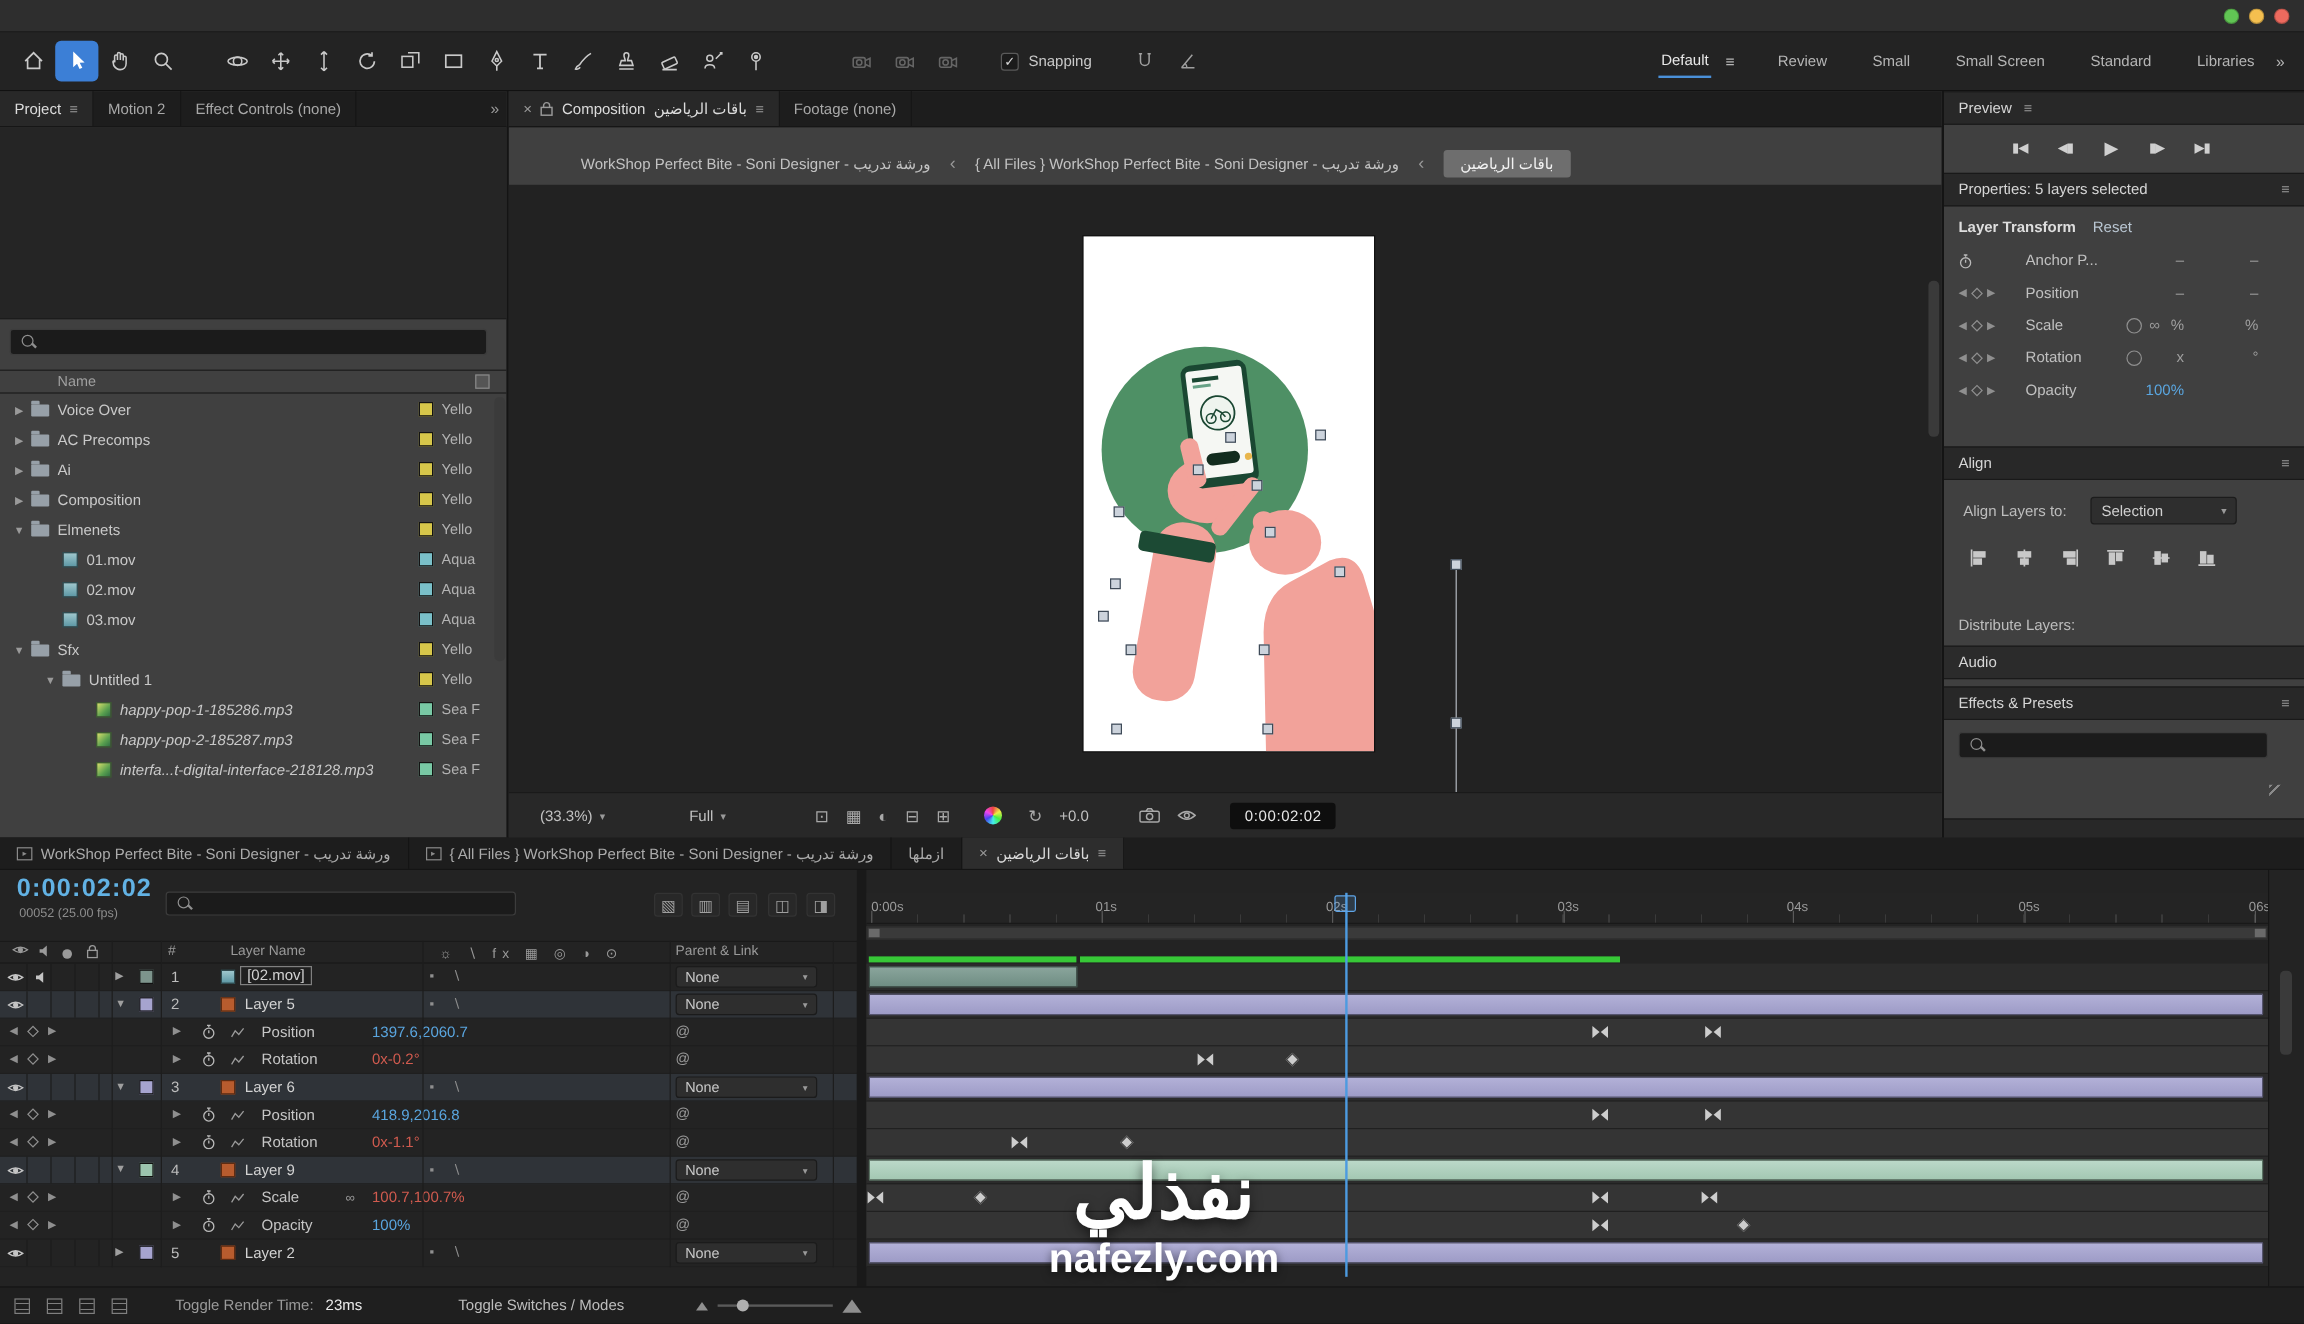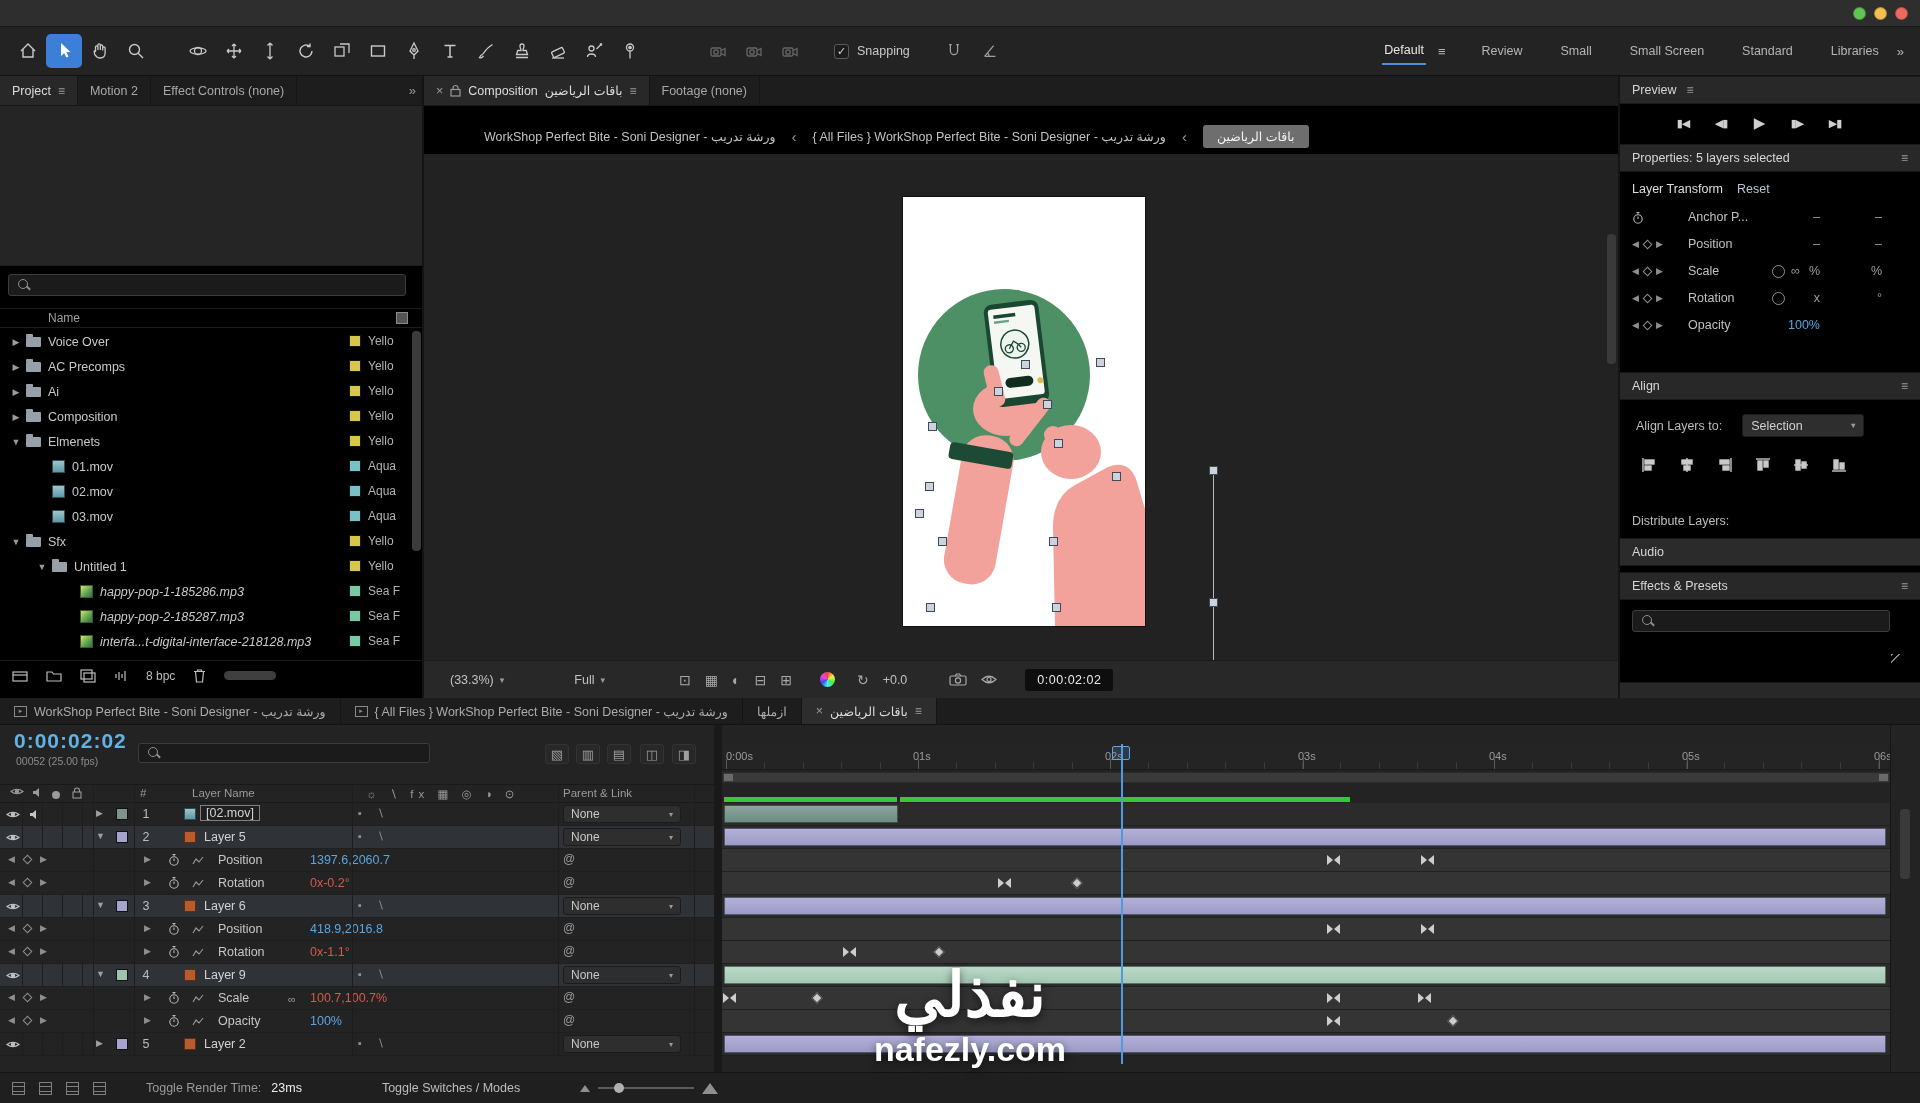--- a/index.html
+++ b/index.html
@@ -19,21 +19,21 @@
 .tool.dim{opacity:.4}
 .tgap{width:26px;flex:0 0 auto}
 .chk{width:15px;height:15px;background:#1b1b1b;border:1px solid #5a5a5a;border-radius:3px;color:#d8d8d8;font-size:11px;display:flex;align-items:center;justify-content:center;margin-right:8px}
 .snaplbl{color:#c9c9c9;font-size:12.5px}
 .ws{display:flex;align-items:center;gap:34px;margin-left:auto;margin-right:16px}
 .wsitem{color:#b5b5b5;font-size:12.5px;padding:6px 2px;white-space:nowrap}
 .wsitem.active{color:#e8e8e8;border-bottom:2px solid #4a90d9}
 .wsmenu{color:#b5b5b5;font-size:13px;margin-left:-22px}
 .ovf{color:#b5b5b5;font-size:13px;margin-right:6px}
 
-.panel{position:absolute;background:#000000}
+.panel{position:absolute;background:#404040}
 .tabbar{position:absolute;left:0;top:0;right:0;height:30px;background:#1d1d1d;display:flex;align-items:stretch;border-bottom:1px solid #161616}
 .ptab{display:flex;align-items:center;gap:7px;padding:0 12px;font-size:12.5px;color:#a8a8a8;border-right:1px solid #161616;white-space:nowrap}
 .ptab.on{background:#282828;color:#dcdcdc}
 .menu-g{color:#9a9a9a;font-size:12px}
 .searchbox{display:flex;align-items:center;gap:6px;background:#1b1b1b;border:1px solid #3c3c3c;border-radius:3px;height:22px;padding:0 8px}
 .searchbox input{flex:1;background:transparent;border:0;outline:0;color:#d0d0d0;font-size:12px;font-family:inherit}
 .mag{width:14px;height:14px;position:relative;flex:0 0 auto}
 .mag::before{content:"";position:absolute;left:1px;top:1px;width:8px;height:8px;border:1.5px solid #8f8f8f;border-radius:50%}
 .mag::after{content:"";position:absolute;left:9px;top:9px;width:5px;height:1.5px;background:#8f8f8f;transform:rotate(45deg)}
 
@@ -461,41 +461,20 @@
         <span class="twy"></span>
         <span class="fi-aud"></span>
         <span class="tname" style="font-style:italic">interfa...t-digital-interface-218128.mp3</span>
         <span class="lab">
           <i class="sw s"></i>
           <em>Sea F</em>
         </span>
       </div>
   </div>
   <div class="vscroll" style="top:255px;height:220px;right:1px"></div>
-  <div class="bbar">
-    <svg width="16" height="14" viewBox="0 0 16 14" fill="none" stroke="#bdbdbd" stroke-width="1.2">
-        <rect x="1" y="3" width="14" height="9"></rect>
-        <path d="M1 6 h14"></path>
-      </svg>
-    <svg width="16" height="13" viewBox="0 0 16 13" fill="none" stroke="#bdbdbd" stroke-width="1.2">
-        <path d="M1 3 h5 l1.5 2 H15 v7 H1 Z"></path>
-      </svg>
-    <svg width="16" height="14" viewBox="0 0 16 14" fill="none" stroke="#bdbdbd" stroke-width="1.2">
-        <rect x="1" y="1" width="11" height="9"></rect>
-        <rect x="4" y="4" width="11" height="9"></rect>
-      </svg>
-    <svg width="14" height="14" viewBox="0 0 14 14" fill="none" stroke="#bdbdbd" stroke-width="1.2">
-        <path d="M2 9 V5 M5 11 V3 M8 9 V5 M11 12 V2"></path>
-      </svg>
-    <span>8 bpc</span>
-    <svg width="13" height="15" viewBox="0 0 13 15" fill="none" stroke="#bdbdbd" stroke-width="1.2">
-        <path d="M1 3.5 h11 M4.5 3.5 V2 h4 v1.5 M2.5 3.5 l1 10.5 h6 l1-10.5"></path>
-      </svg>
-    <span class="pill"></span>
-  </div>
 </div>
 
 <div id="center" class="panel">
   <div class="tabbar">
     <div class="ptab on">
       <span style="color:#9a9a9a">×</span>
       <svg width="11" height="13" viewBox="0 0 11 13" fill="none" stroke="#9a9a9a" stroke-width="1.2">
           <rect x="1" y="5.5" width="9" height="6.5"></rect>
           <path d="M3 5.5 V4 a2.5 2.5 0 0 1 5 0 V5.5"></path>
         </svg>
@@ -603,21 +582,21 @@
     <span class="tbtn">◀▮</span>
     <span class="tbtn" style="font-size:15px">▶</span>
     <span class="tbtn">▮▶</span>
     <span class="tbtn">▶▮</span>
   </div>
   <div class="sechead" style="top:68px">
     <span>Properties: 5 layers selected</span>
     <span class="menu-g">≡</span>
   </div>
   <div class="prow2" style="top:100px">
-    <span style="font-weight:normal;color:#dedede">Layer Transform</span>
+    <span style="font-weight:bold;color:#dedede">Layer Transform</span>
     <span style="margin-left:14px;color:#b9c6d2">Reset</span>
   </div>
   <div class="prow2" style="top:128px">
     <span class="kn">
         <svg width="12" height="13" viewBox="0 0 12 13" fill="none" stroke="#b9b9b9" stroke-width="1.1">
           <circle cx="6" cy="8" r="4.2"></circle>
           <path d="M6 8 V5.5 M4.5 1.5 h3 M6 1.5 V3"></path>
         </svg>
       </span>
     <span class="plab">Anchor P...</span>

